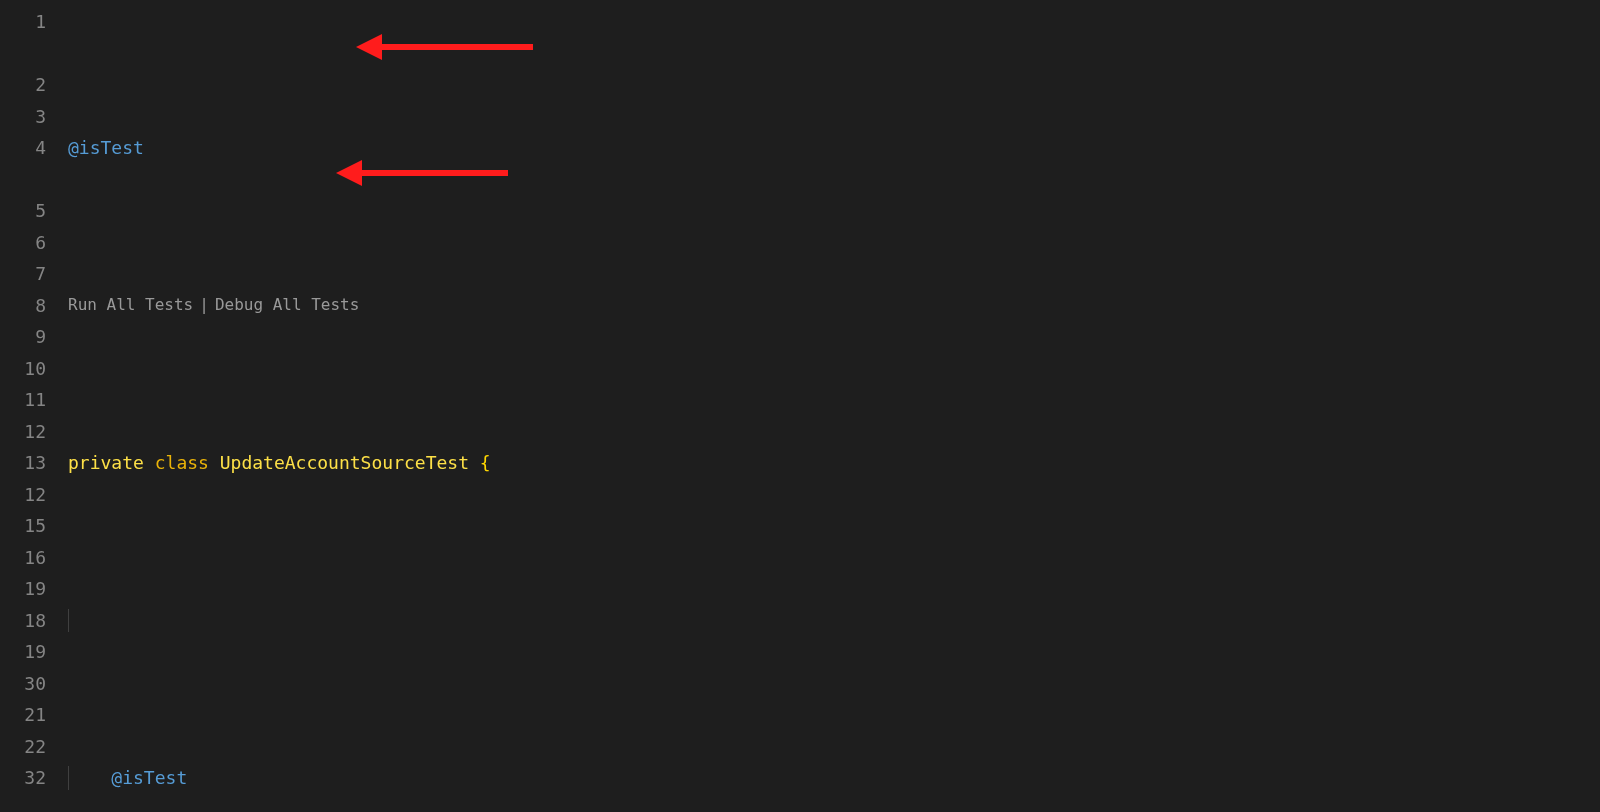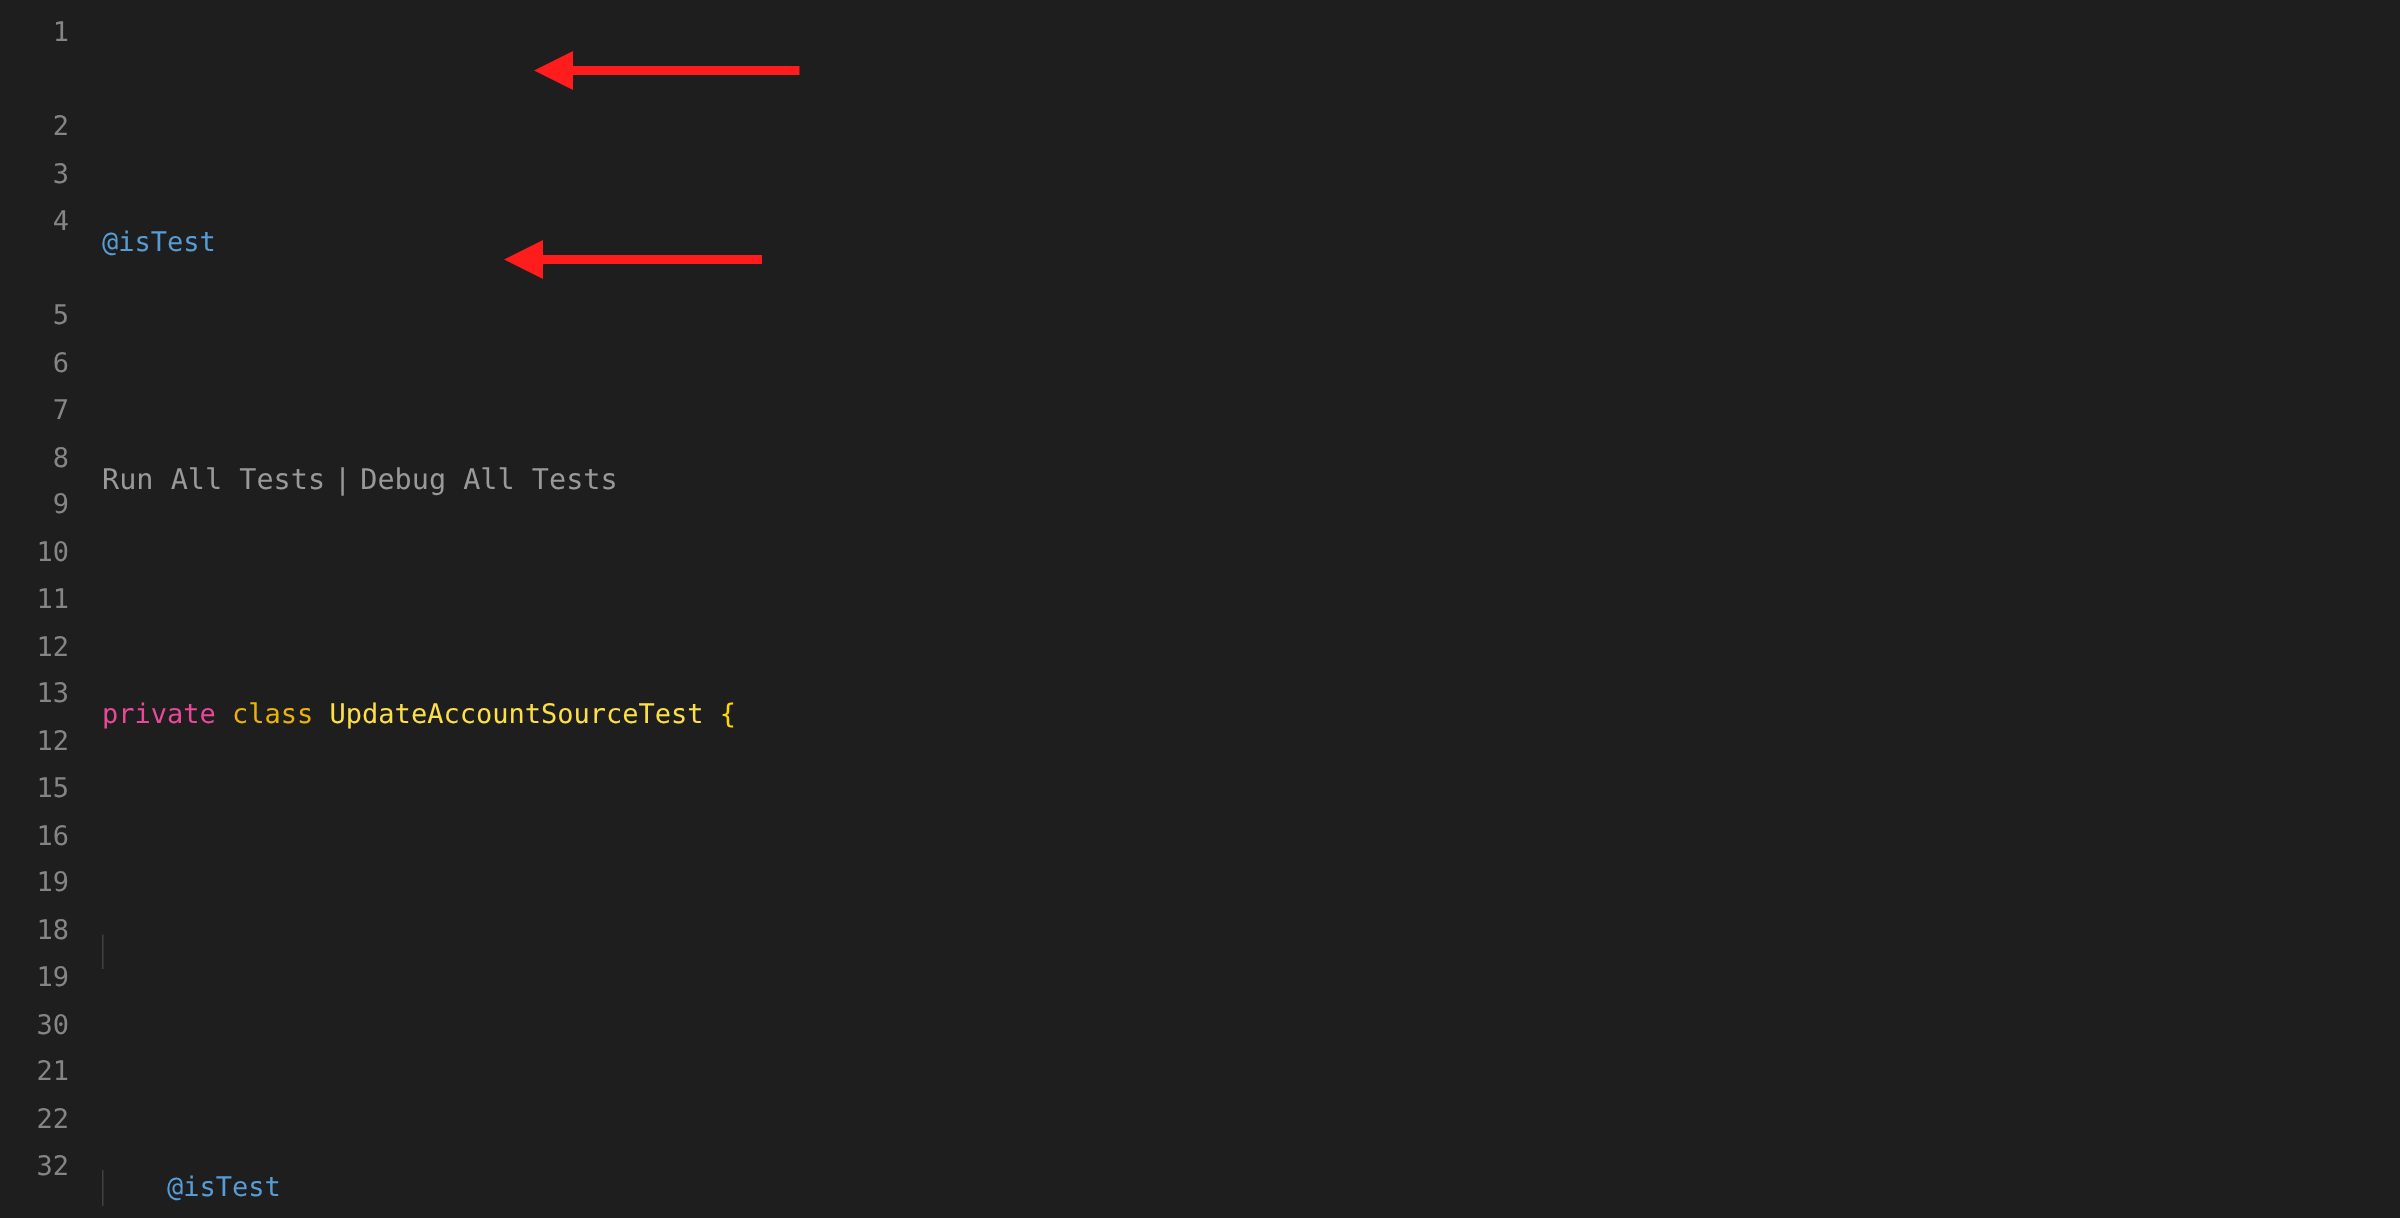--- a/index.html
+++ b/index.html
@@ -20,46 +20,46 @@
   .gutter {
     width: 68px;
     text-align: right;
     padding-right: 22px;
     padding-top: 6px;
     color: #858585;
     user-select: none;
   }
   .gutter .ln { height: 31.5px; }
   .code {
-    padding-top: 20px;
+    padding-top: 6px;
     white-space: pre;
     color: #d4d4d4;
     position: relative;
     flex: 1;
   }
   .code .line { height: 31.5px; display: block; position: relative; }
   .indent-guide {
     position: absolute;
     width: 1px;
     top: 4px;
     bottom: 4px;
     background: #404040;
   }
   
   .tk-annotation { color: #569cd6; }
-  .tk-keyword    { color: #ec4899; }
+  .tk-keyword    { color: #fde047; }
   .tk-classkw    { color: #eab308; }
   .tk-typename   { color: #fde047; }
   .tk-brace-y    { color: #ffd700; }
 
   .codelens {
     color: #999999;
-    font-size: 19px;
+    font-size: 16px;
     display: flex;
-    align-items: flex-start;
+    align-items: center;
     gap: 6px;
     height: 31.5px;
   }
   .codelens a { color: #999999; text-decoration: none; cursor: pointer; }
   .codelens .sep { color: #999999; }
 
   
   .arrow {
     position: absolute;
     height: 14px;

